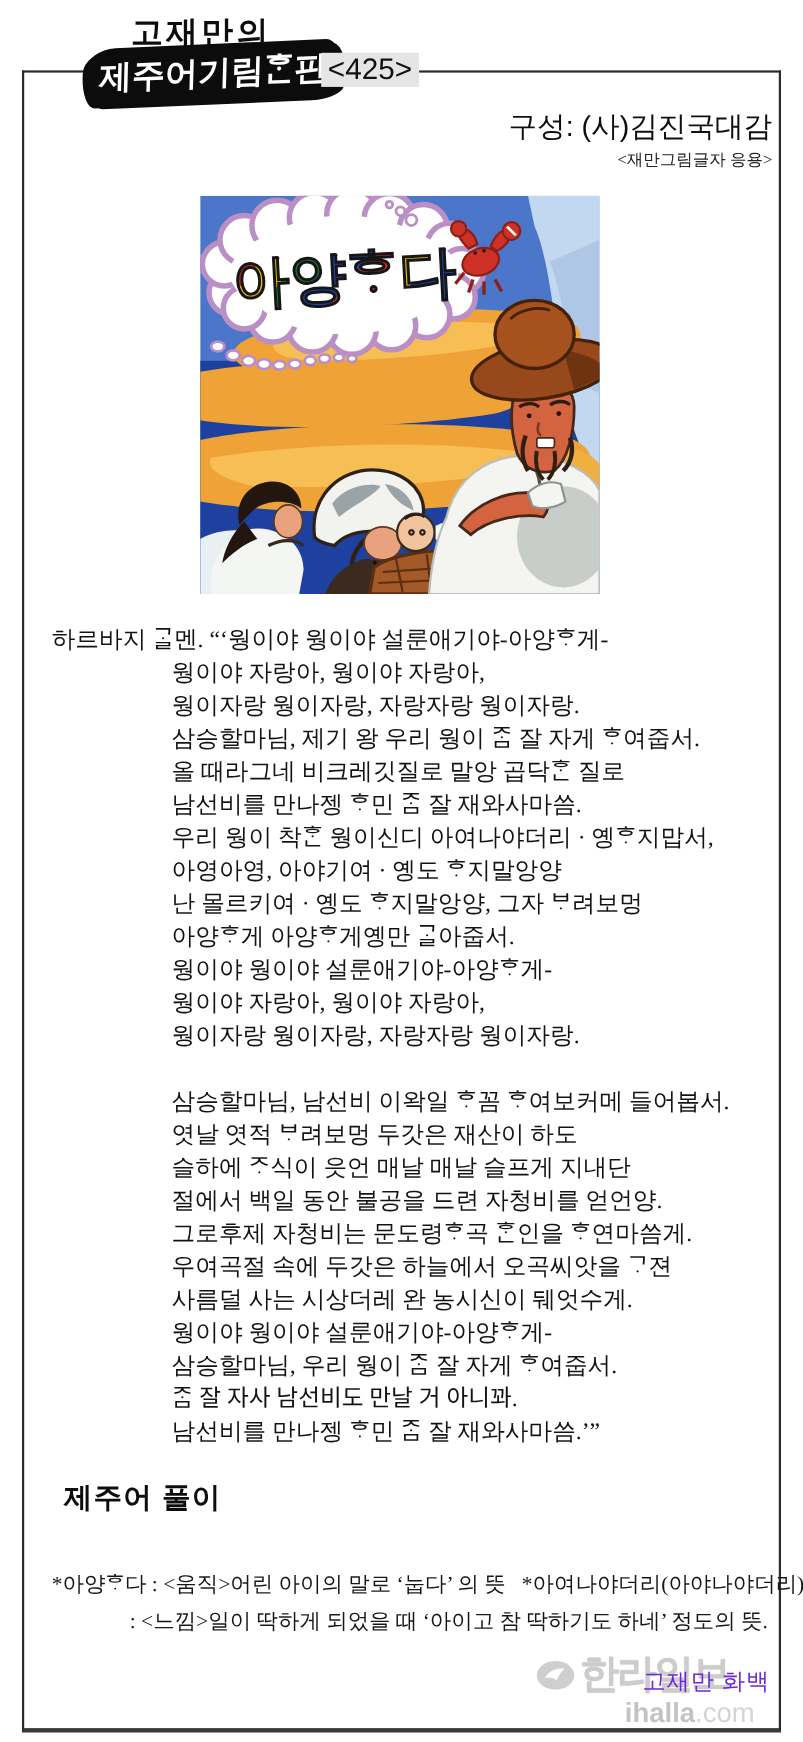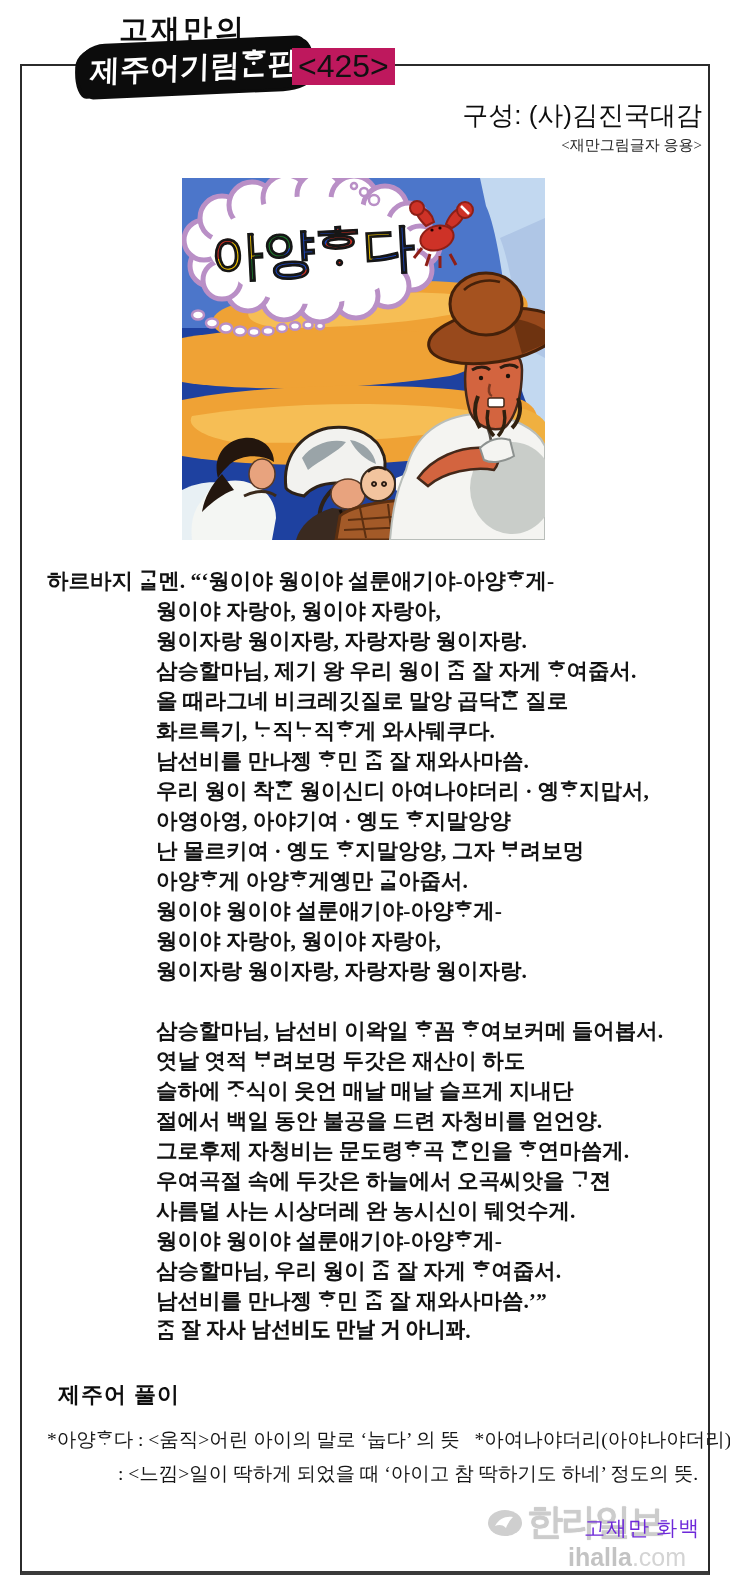--- a/index.html
+++ b/index.html
@@ -17,50 +17,50 @@
   }
   .logo-blob{
     left:78px;top:40px;z-index:6;background:#0c0c0c;color:#fff;
     font-family:"Liberation Sans","DejaVu Sans",sans-serif;font-weight:bold;
     font-size:30px;line-height:1;padding:12px 12px 10px 12px;white-space:nowrap;
     transform:rotate(-2.5deg) skewX(-4deg);
     border-radius:26px 14px 30px 12px / 20px 26px 14px 28px;
     box-shadow:4px 3px 0 #0c0c0c, -3px 2px 0 #0c0c0c;
   }
   .issue{
-    left:292px;top:48px;z-index:6;background:#be185d;padding:0 6px;
-    font-family:"Liberation Sans","DejaVu Sans",sans-serif;font-size:32px;color:#111;
+    left:292px;top:48px;z-index:6;background:#e5e5e5;padding:0 6px;
+    font-family:"Liberation Sans","DejaVu Sans",sans-serif;font-size:27px;color:#111;
   }
   .frame{
     left:20px;top:64px;width:686px;height:1505px;
     border:2px solid #2b2b2b;border-bottom:4px solid #3a3a3a;z-index:1;
   }
   .credit{
     right:28px;top:98px;z-index:3;text-align:right;
     font-family:"Liberation Sans","DejaVu Sans",sans-serif;font-size:26px;color:#0e0e0e;
   }
   .credit-note{
     right:28px;top:136px;z-index:3;text-align:right;font-size:15px;color:#222;
   }
 
   
   .art{left:182px;top:178px;width:363px;height:362px;z-index:2;}
 
   
   .poem{left:47px;top:566px;width:665px;z-index:3;}
   .poem-line{
-    font-size:21.5px;line-height:30px;min-height:30px;white-space:nowrap;color:#131313;font-weight:bold;
+    font-size:21.5px;line-height:30px;min-height:30px;white-space:nowrap;color:#131313;
   }
   .poem-line:not(:first-child){padding-left:109px;}
 
   
   .glossary-heading{
-    left:58px;top:1380px;z-index:3;
-    font-family:"Liberation Sans","DejaVu Sans",sans-serif;font-weight:bold;
-    font-size:22px;color:#0d0d0d;letter-spacing:1px;
+    left:58px;top:1344px;z-index:3;
+    font-family:"Liberation Sans","DejaVu Sans",sans-serif;font-weight:bold;
+    font-size:26px;color:#0d0d0d;letter-spacing:1px;
   }
   .gloss1{left:47px;top:1426px;z-index:3;font-size:19.5px;white-space:nowrap;color:#161616;}
   .gloss2{left:118px;top:1460px;z-index:3;font-size:19.5px;white-space:nowrap;color:#161616;}
 
   
   .wm{left:487px;top:1498px;width:216px;height:70px;z-index:2;color:#c9c9c9;}
   .wm-row{display:flex;align-items:center;gap:4px;}
   .wm-name{
     font-family:"Liberation Sans","DejaVu Sans",sans-serif;font-weight:bold;
     font-size:36px;letter-spacing:-2px;color:#cccccc;
@@ -231,41 +231,40 @@
     <path d="M298,270 C306,262 318,258 328,262 L332,278 C322,284 310,286 302,282 Z" fill="#F4F4F1" stroke="#8d9290" stroke-width="2"></path>
   </g>
 </svg>
 
 <div class="abs poem">
     <div class="poem-line">하르바지 ᄀᆞᆯ멘. “‘웡이야 웡이야 설룬애기야-아양ᄒᆞ게-</div>
     <div class="poem-line">웡이야 자랑아, 웡이야 자랑아,</div>
     <div class="poem-line">웡이자랑 웡이자랑, 자랑자랑 웡이자랑.</div>
     <div class="poem-line">삼승할마님, 제기 왕 우리 웡이 ᄌᆞᆷ 잘 자게 ᄒᆞ여줍서.</div>
     <div class="poem-line">올 때라그네 비크레깃질로 말앙 곱닥ᄒᆞᆫ 질로</div>
-    <div class="poem-line">화르륵기, ᄂᆞ직ᄂᆞ직ᄒᆞ게 와사뒈쿠다.</div>
     <div class="poem-line">남선비를 만나젱 ᄒᆞ민 ᄌᆞᆷ 잘 재와사마씀.</div>
     <div class="poem-line">우리 웡이 착ᄒᆞᆫ 웡이신디 아여나야더리 · 옝ᄒᆞ지맙서,</div>
     <div class="poem-line">아영아영, 아야기여 · 옝도 ᄒᆞ지말앙양</div>
     <div class="poem-line">난 몰르키여 · 옝도 ᄒᆞ지말앙양, 그자 ᄇᆞ려보멍</div>
     <div class="poem-line">아양ᄒᆞ게 아양ᄒᆞ게옝만 ᄀᆞᆯ아줍서.</div>
     <div class="poem-line">웡이야 웡이야 설룬애기야-아양ᄒᆞ게-</div>
     <div class="poem-line">웡이야 자랑아, 웡이야 자랑아,</div>
     <div class="poem-line">웡이자랑 웡이자랑, 자랑자랑 웡이자랑.</div>
     <div class="poem-line">&nbsp;</div>
     <div class="poem-line">삼승할마님, 남선비 이왁일 ᄒᆞ꼼 ᄒᆞ여보커메 들어봅서.</div>
     <div class="poem-line">엿날 엿적 ᄇᆞ려보멍 두갓은 재산이 하도</div>
     <div class="poem-line">슬하에 ᄌᆞ식이 읏언 매날 매날 슬프게 지내단</div>
     <div class="poem-line">절에서 백일 동안 불공을 드련 자청비를 얻언양.</div>
     <div class="poem-line">그로후제 자청비는 문도령ᄒᆞ곡 ᄒᆞᆫ인을 ᄒᆞ연마씀게.</div>
     <div class="poem-line">우여곡절 속에 두갓은 하늘에서 오곡씨앗을 ᄀᆞ젼</div>
     <div class="poem-line">사름덜 사는 시상더레 완 농시신이 뒈엇수게.</div>
     <div class="poem-line">웡이야 웡이야 설룬애기야-아양ᄒᆞ게-</div>
     <div class="poem-line">삼승할마님, 우리 웡이 ᄌᆞᆷ 잘 자게 ᄒᆞ여줍서.</div>
+    <div class="poem-line">ᄌᆞᆷ 잘 자사 남선비도 만날 거 아니꽈.</div>
     <div class="poem-line">남선비를 만나젱 ᄒᆞ민 ᄌᆞᆷ 잘 재와사마씀.’”</div>
-    <div class="poem-line">ᄌᆞᆷ 잘 자사 남선비도 만날 거 아니꽈.</div>
   </div>
 
 <div class="abs glossary-heading">제주어 풀이</div>
 <div class="abs gloss1">*아양ᄒᆞ다 : &lt;움직&gt;어린 아이의 말로 ‘눕다’ 의 뜻&nbsp;&nbsp;&nbsp;*아여나야더리(아야나야더리)</div>
 <div class="abs gloss2">: &lt;느낌&gt;일이 딱하게 되었을 때 ‘아이고 참 딱하기도 하네’ 정도의 뜻.</div>
 
 <div class="abs wm">
   <div class="wm-row">
     <svg width="36" height="30" viewBox="0 0 36 30">
       <ellipse cx="18" cy="15" rx="17" ry="13" fill="#cfcfcf"></ellipse>

